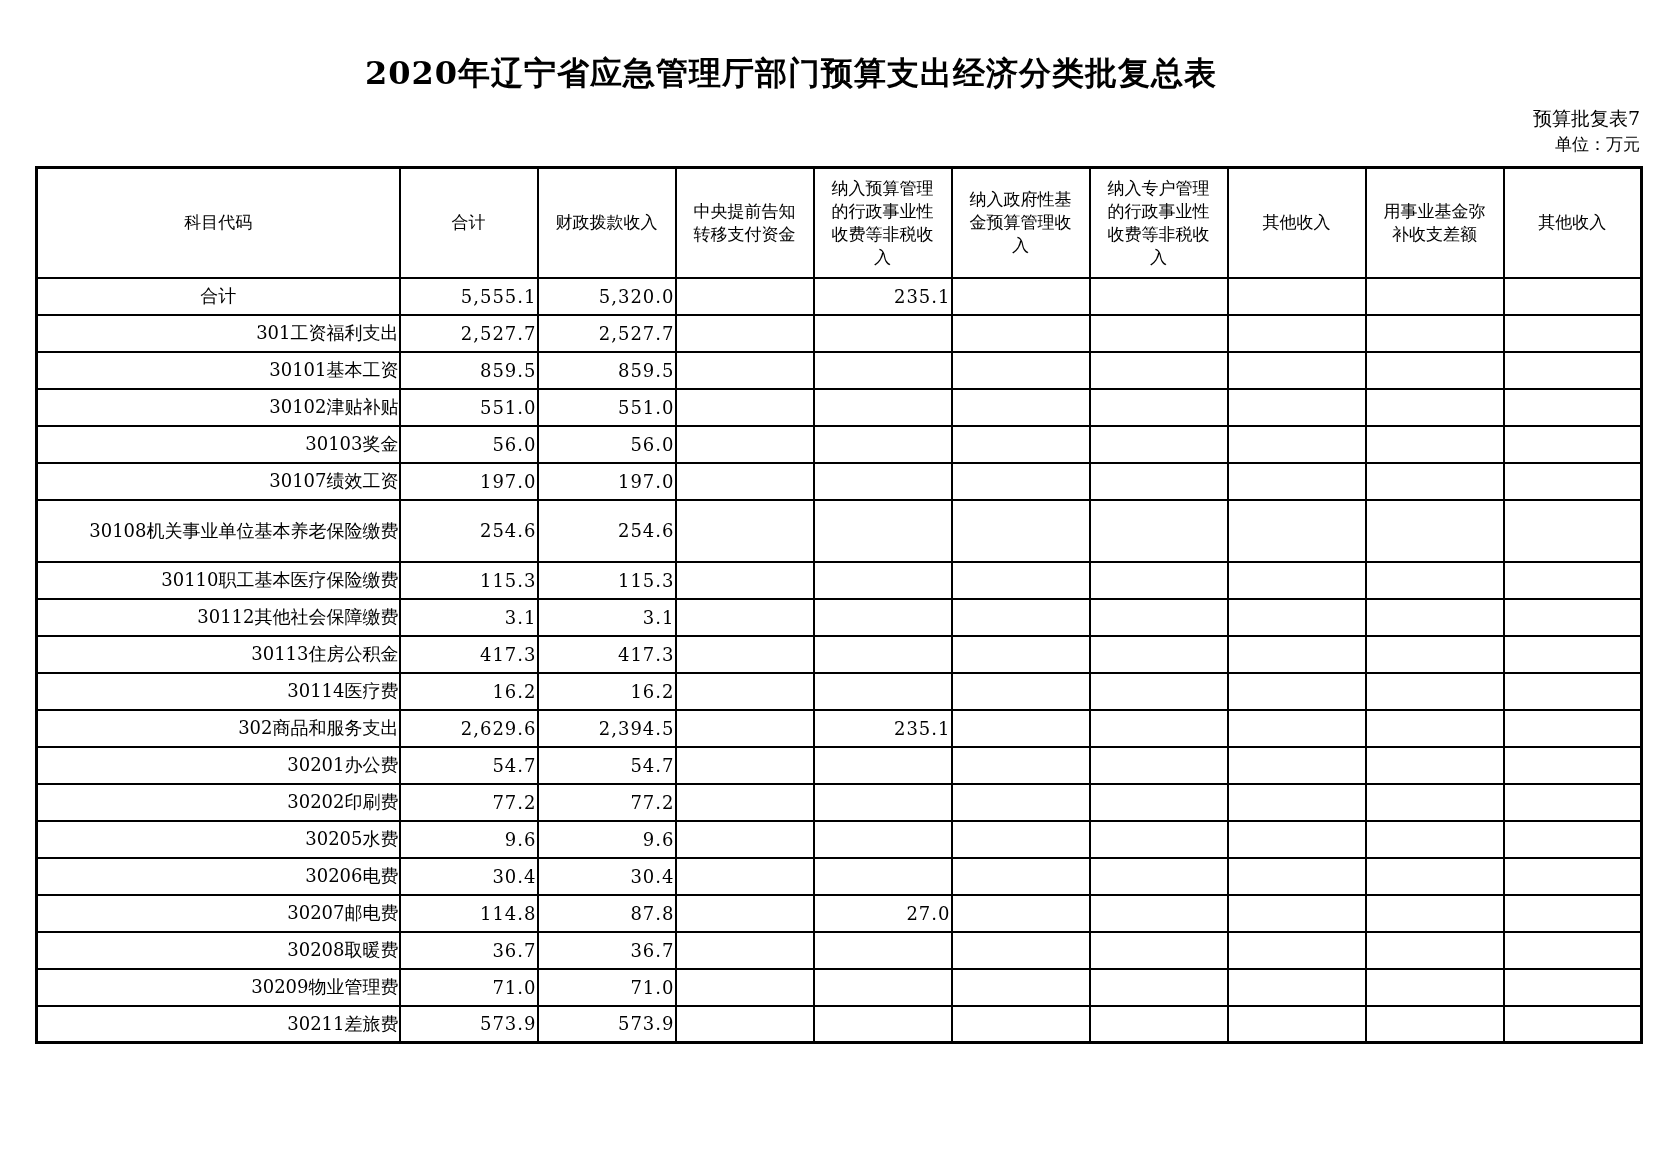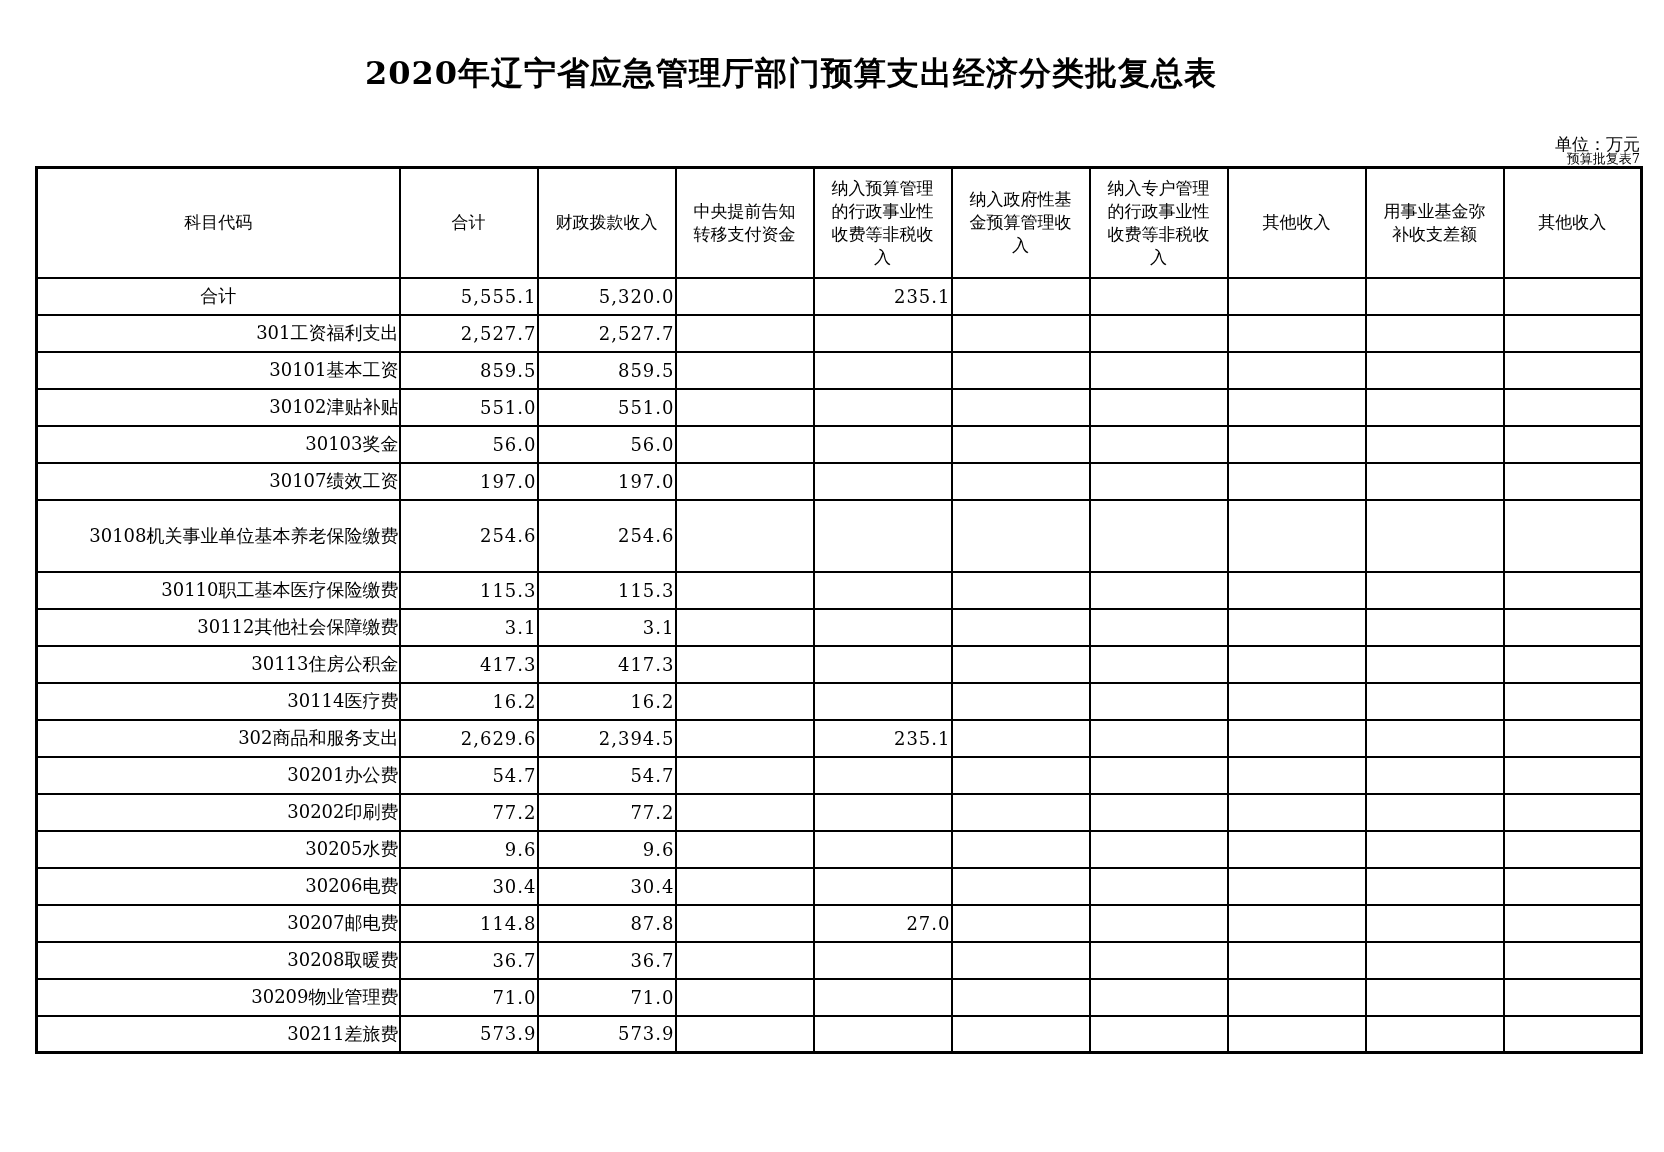--- a/index.html
+++ b/index.html
@@ -22,23 +22,22 @@
     text-align: center;
     font-size: 32px;
     font-weight: bold;
     letter-spacing: 1px;
     white-space: nowrap;
   }
   .table-label {
     position: absolute;
     top: 106px;
     right: 24px;
-    font-size: 13px;
+    font-size: 19px;
     text-align: right;
-    margin-top: 44px;
   }
   .unit-label {
     position: absolute;
     top: 133px;
     right: 24px;
     font-size: 17px;
     text-align: right;
   }
   table.budget {
     position: absolute;
@@ -63,21 +62,21 @@
     height: 110px;
     padding: 2px 10px;
   }
   table.budget td {
     font-size: 18px;
     height: 37px;
     vertical-align: middle;
     padding: 0;
   }
   table.budget tr.tall td {
-    height: 72px;
+    height: 62px;
   }
   td.label {
     text-align: right;
     padding-left: 4px;
     white-space: nowrap;
   }
   td.label.indent1 {
     padding-left: 26px;
   }
   td.label.center {

